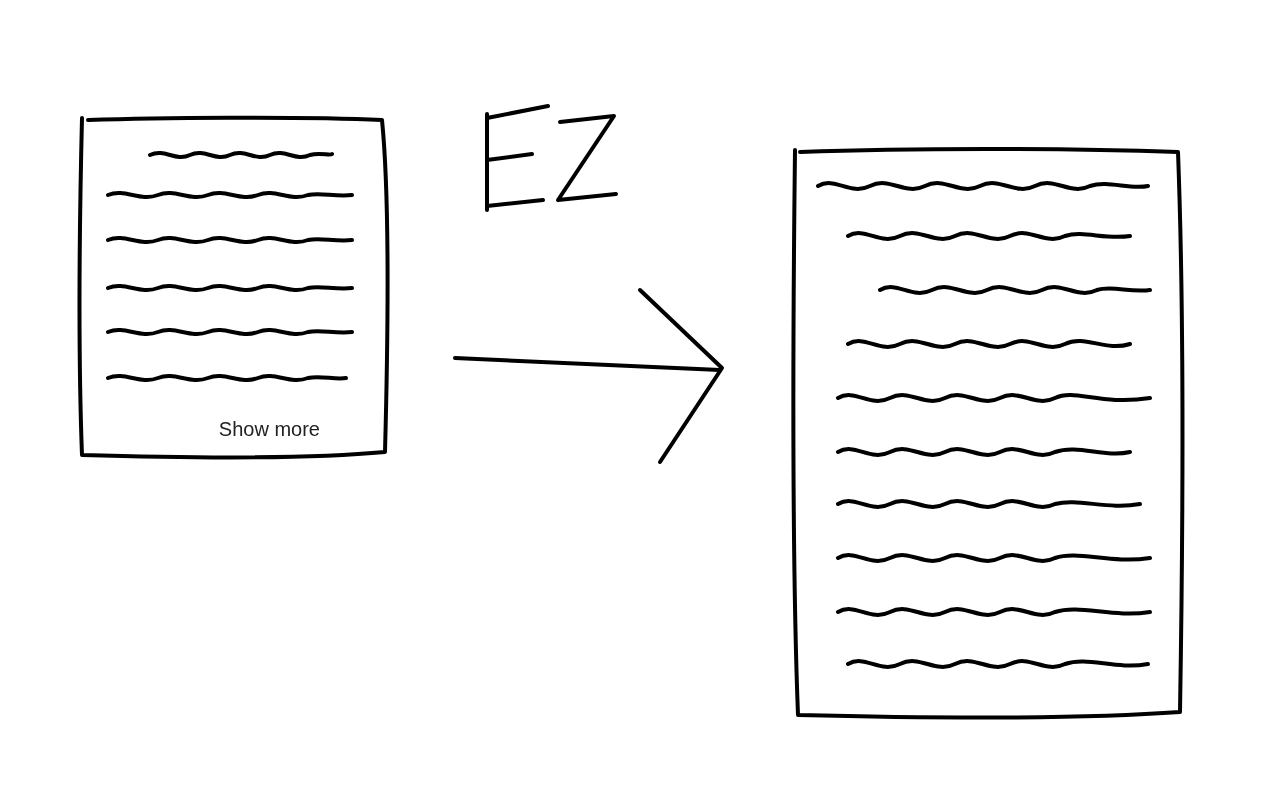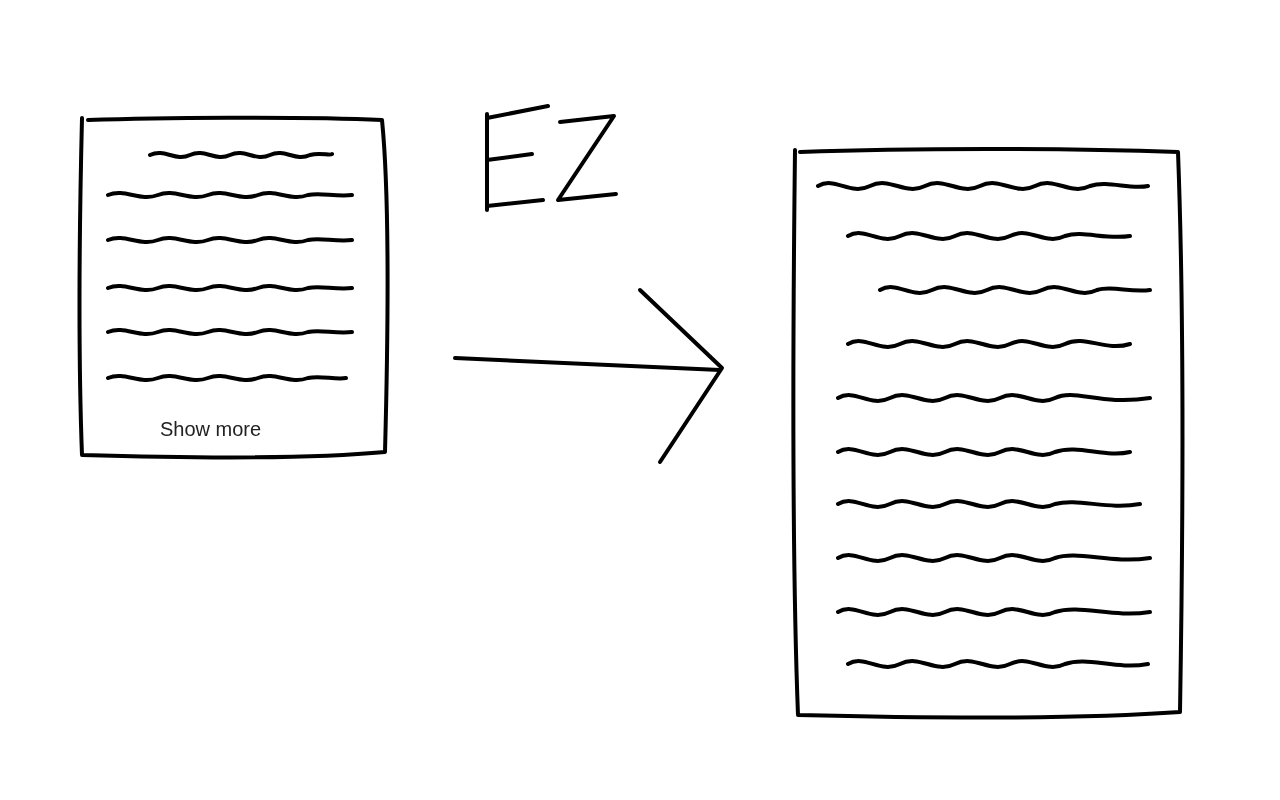--- a/index.html
+++ b/index.html
@@ -14,21 +14,21 @@
   .canvas {
     position: relative;
     width: 1280px;
     height: 800px;
   }
   .show-more {
     position: absolute;
     left: 160px;
     top: 418px;
     width: 160px;
-    text-align: left;
+    text-align: right;
     font-size: 20px;
     color: #222;
     cursor: pointer;
     user-select: none;
   }
   svg.stroke path, svg.stroke polyline, svg.stroke line {
     stroke: #000;
     stroke-width: 4;
     fill: none;
     stroke-linecap: round;

